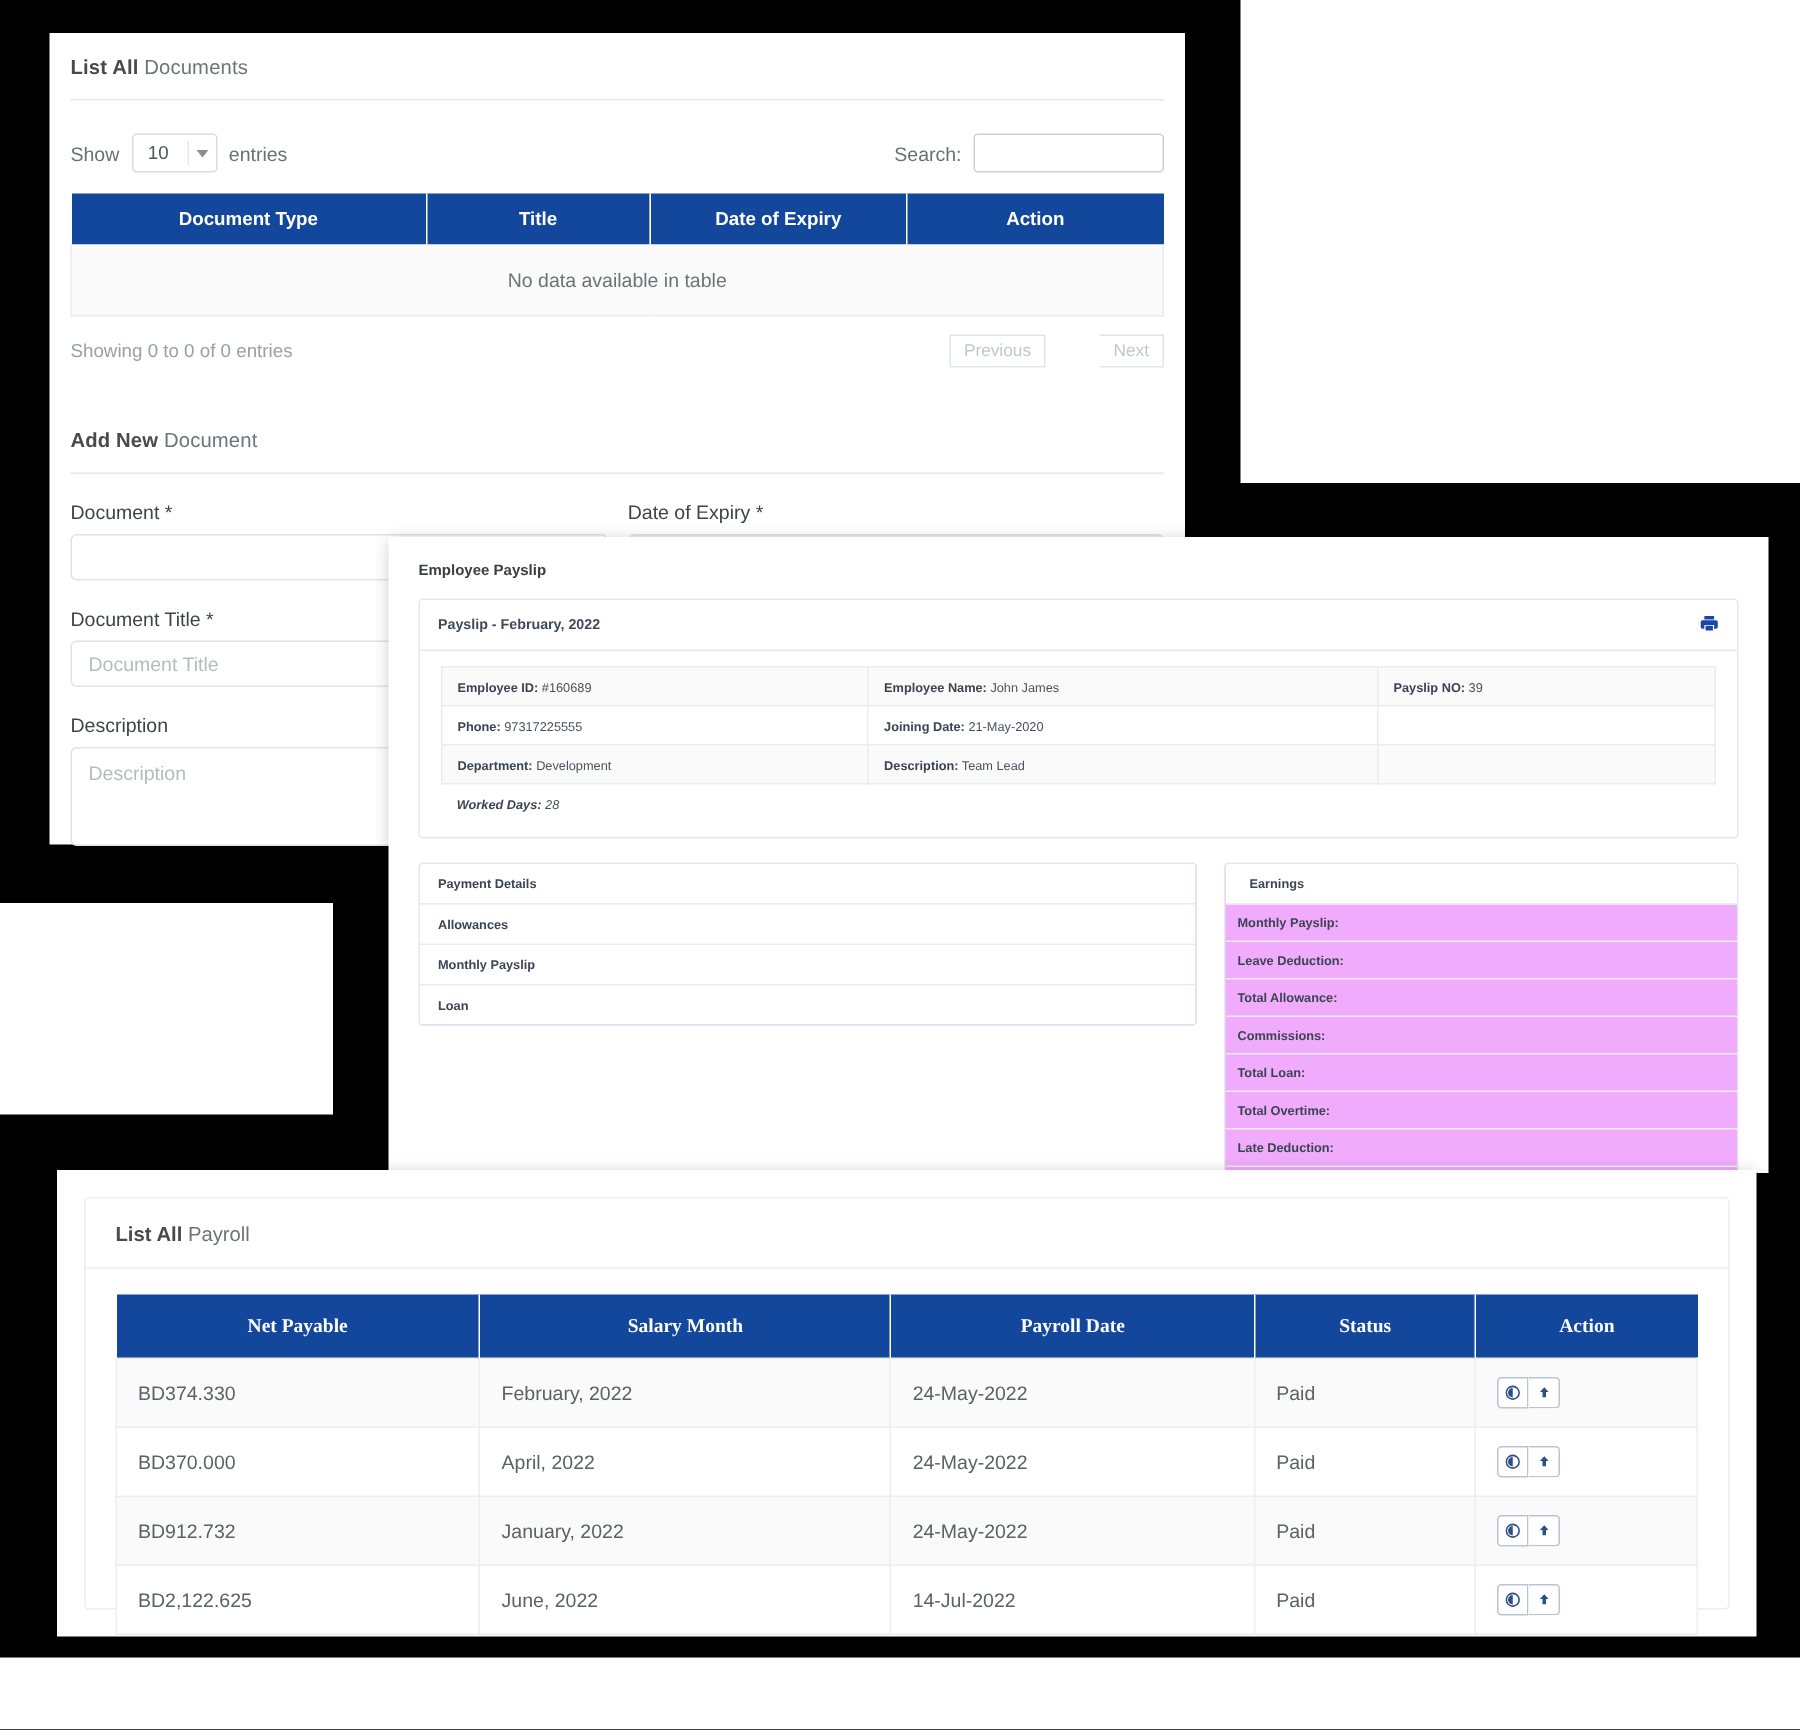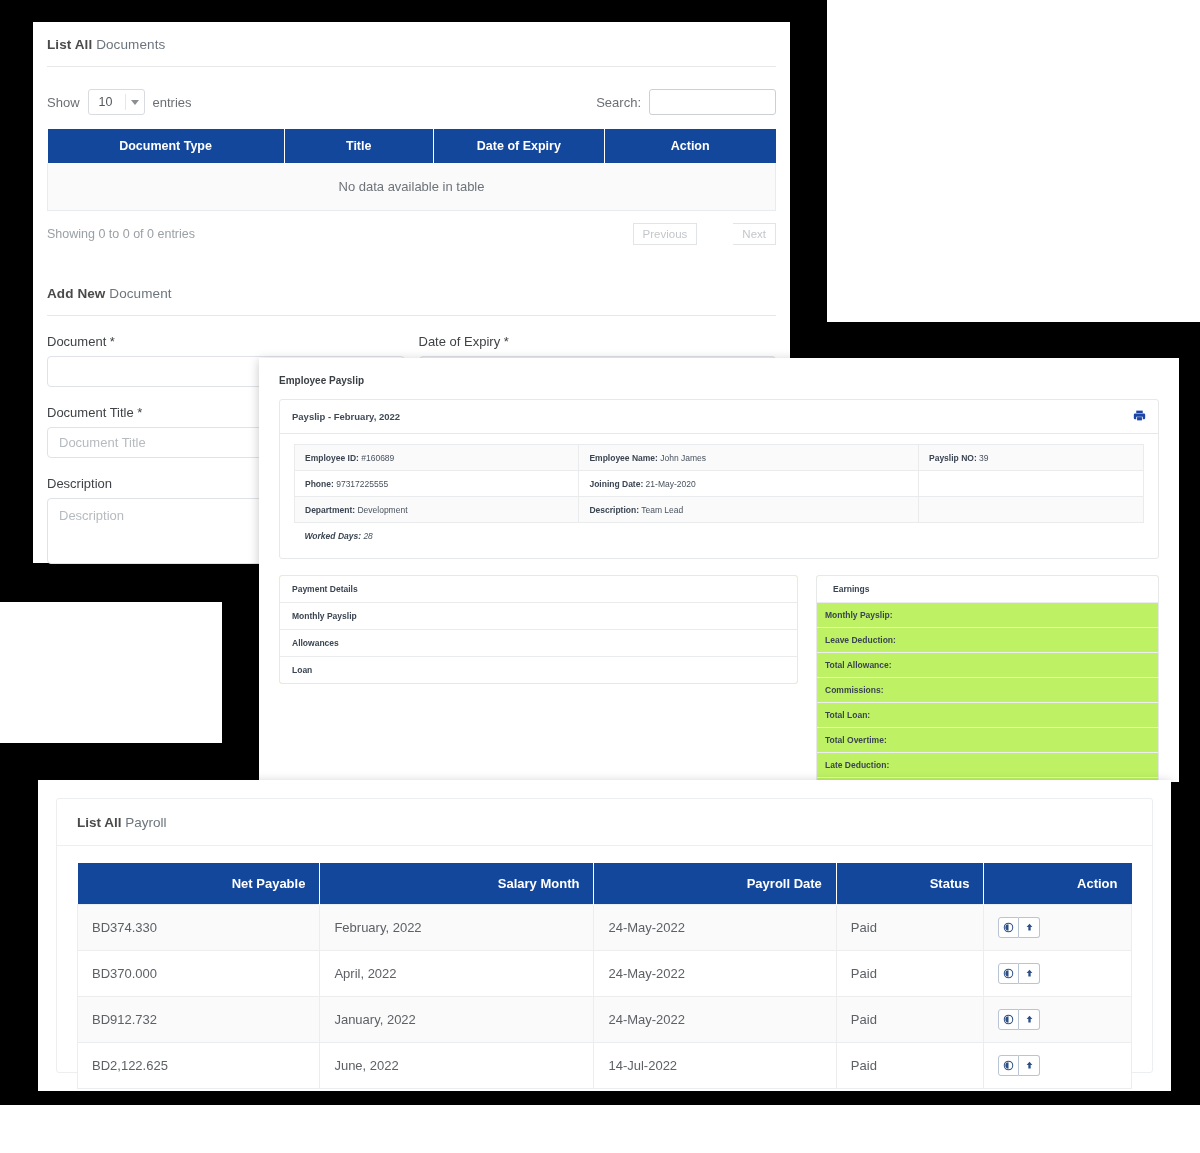--- a/index.html
+++ b/index.html
@@ -151,21 +151,21 @@
     height: 13px;
   }
   .ps-grid tr:nth-child(odd) td { background: #fafafa; }
   .ps-grid tr:nth-child(even) td { background: #ffffff; }
   .ps-grid tr.last td { border: none; background: #fff; font-style: italic; }
   .ps-grid .val { font-weight: 400; color: #49525e; }
 
   .ps-cols { display: flex; gap: 18px; margin-top: 16px; }
   .ps-col-left { width: 519px; }
   .ps-col-right { flex: 1; }
-  .ps-list { border: 1px solid #e6e8ea; border-radius: 3px; overflow: hidden; background:#bef264;}
+  .ps-list { border: 1px solid #e6e8ea; border-radius: 3px; overflow: hidden; background:#f0abfc;}
   .ps-list .li {
     padding: 8px 12px;
     font-size: 8.5px; font-weight: 700; color: #3b4552;
     border-bottom: 1px solid #e9ebed;
     background: #fff;
   }
   .ps-list .li:last-child { border-bottom: none; }
   .ps-earn .li { border: none; }
   .ps-earn .hd { padding: 8px 16px; border-bottom: 1px solid #e9ebed; }
   .ps-earn .row {
@@ -184,21 +184,21 @@
   .pr-head {
     padding: 16px 20px 15px 20px;
     border-bottom: 1px solid #eceeef;
     font-size: 13.5px; color: #6c757d;
   }
   .pr-head b { color: #4a4a4a; font-weight: 700; }
   .pr-body { padding: 17px 20px 20px 20px; }
   table.payroll { width: 100%; border-collapse: collapse; }
   table.payroll thead th {
     background: #13479b; color: #fff; font-size: 13px; font-weight: 700;
-    text-align: right; padding: 13px 14px; border-right: 1px solid #fff;
+    text-align: center; padding: 13px 14px; border-right: 1px solid #fff; font-family: Liberation Serif, serif;
   }
   table.payroll thead th:last-child { border-right: none; }
   table.payroll tbody td {
     border: 1px solid #ebedef;
     padding: 12px 14px;
     font-size: 13px; color: #5d6166;
     height: 15px;
   }
   table.payroll tbody tr:nth-child(odd) td { background: #fafafa; }
   table.payroll tbody tr:nth-child(even) td { background: #ffffff; }
@@ -350,22 +350,22 @@
             </tr>
           </tbody>
         </table>
       </div>
     </div>
 
     <div class="ps-cols">
       <div class="ps-col-left">
         <div class="ps-list">
           <div class="li">Payment Details</div>
+          <div class="li">Allowances</div>
           <div class="li">Monthly Payslip</div>
-          <div class="li">Allowances</div>
           <div class="li">Loan</div>
         </div>
       </div>
 
       <div class="ps-col-right">
         <div class="ps-list ps-earn">
           <div class="li hd">Earnings</div>
           <div class="row alt">Monthly Payslip:</div>
           <div class="row">Leave Deduction:</div>
           <div class="row alt">Total Allowance:</div>

